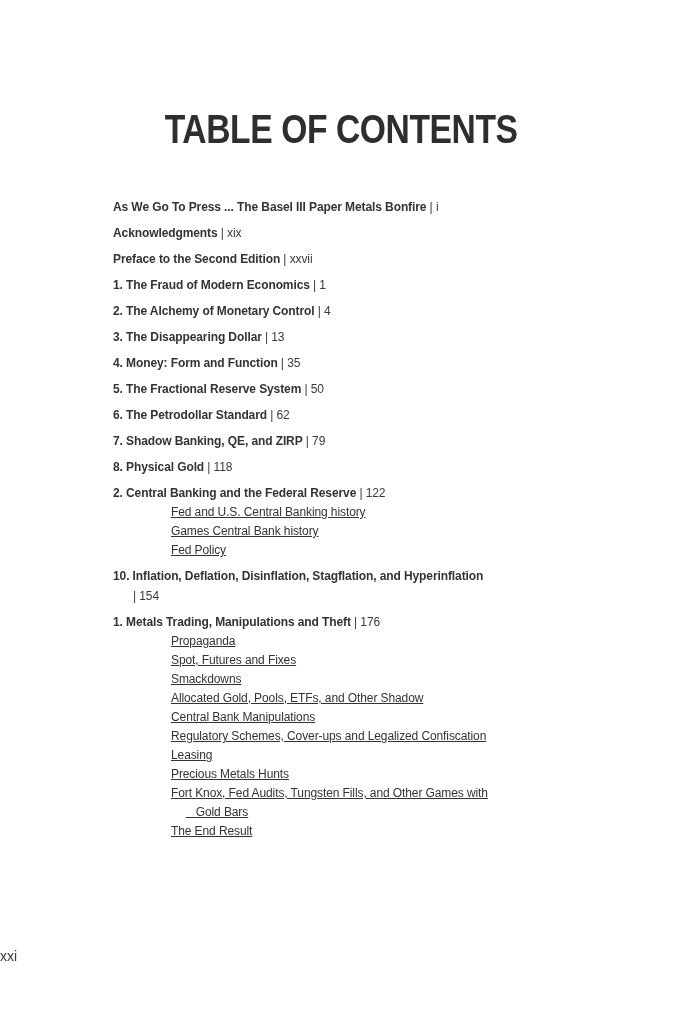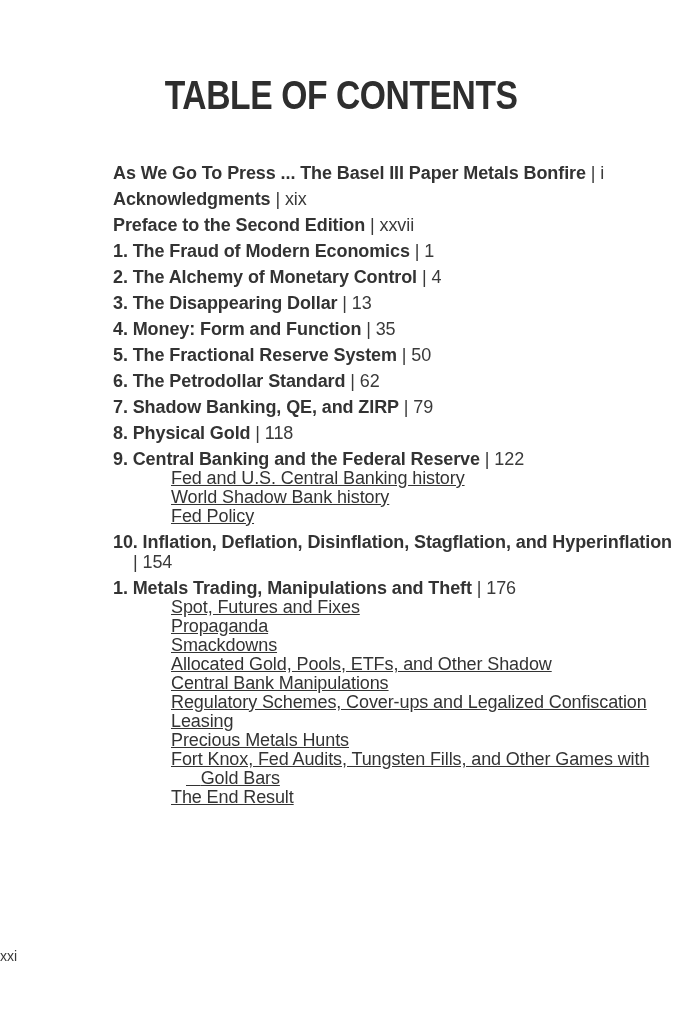--- a/index.html
+++ b/index.html
@@ -9,38 +9,38 @@
     color: #333333;
   }
   .page {
     position: relative;
     width: 683px;
     height: 1024px;
     background: #ffffff;
     overflow: hidden;
   }
   .title-wrap {
-    padding-top: 72px;
+    padding-top: 106px;
     text-align: center;
     margin-bottom: 44px;
   }
   .page-title {
     display: inline-block;
     font-size: 41px;
     font-weight: bold;
     letter-spacing: -0.5px;
     color: #2e2e2e;
     transform: scaleX(0.82);
     transform-origin: center;
     white-space: nowrap;
   }
   .toc {
     margin-left: 113px;
     width: 560px;
-    font-size: 18px;
+    font-size: 12px;
     letter-spacing: -0.1px;
   }
   .entry { margin-bottom: 6px; }
   .entry-line {
     line-height: 20px;
     padding-left: 20px;
     text-indent: -20px;
     white-space: pre-wrap;
   }
   .entry-label { font-weight: bold; }
@@ -123,38 +123,38 @@
     <div class="entry-line"><span class="entry-label">7. Shadow Banking, QE, and ZIRP</span><span class="entry-sep"> | </span><span class="entry-page">79</span></div>
 
   </div>
 
   <div class="entry">
     <div class="entry-line"><span class="entry-label">8. Physical Gold</span><span class="entry-sep"> | </span><span class="entry-page">118</span></div>
 
   </div>
 
   <div class="entry">
-    <div class="entry-line"><span class="entry-label">9. Central Banking and the Federal Reserve</span><span class="entry-sep"> | </span><span class="entry-page">122</span></div>
+    <div class="entry-line"><span class="entry-label">2. Central Banking and the Federal Reserve</span><span class="entry-sep"> | </span><span class="entry-page">122</span></div>
     <div class="subitems">
           <div class="subitem">Fed and U.S. Central Banking history</div>
-          <div class="subitem">World Shadow Bank history</div>
+          <div class="subitem">Games Central Bank history</div>
           <div class="subitem">Fed Policy</div>
         </div>
   </div>
 
   <div class="entry">
     <div class="entry-line"><span class="entry-label">10. Inflation, Deflation, Disinflation, Stagflation, and Hyperinflation</span><span class="entry-sep">
 | </span><span class="entry-page">154</span></div>
   </div>
 
   <div class="entry">
     <div class="entry-line"><span class="entry-label">1. Metals Trading, Manipulations and Theft</span><span class="entry-sep"> | </span><span class="entry-page">176</span></div>
     <div class="subitems">
+          <div class="subitem">Propaganda</div>
           <div class="subitem">Spot, Futures and Fixes</div>
-          <div class="subitem">Propaganda</div>
           <div class="subitem">Smackdowns</div>
           <div class="subitem">Allocated Gold, Pools, ETFs, and Other Shadow</div>
           <div class="subitem">Central Bank Manipulations</div>
           <div class="subitem">Regulatory Schemes, Cover-ups and Legalized Confiscation</div>
           <div class="subitem">Leasing</div>
           <div class="subitem">Precious Metals Hunts</div>
           <div class="subitem">Fort Knox, Fed Audits, Tungsten Fills, and Other Games with
    Gold Bars</div>
           <div class="subitem">The End Result</div>
         </div>

